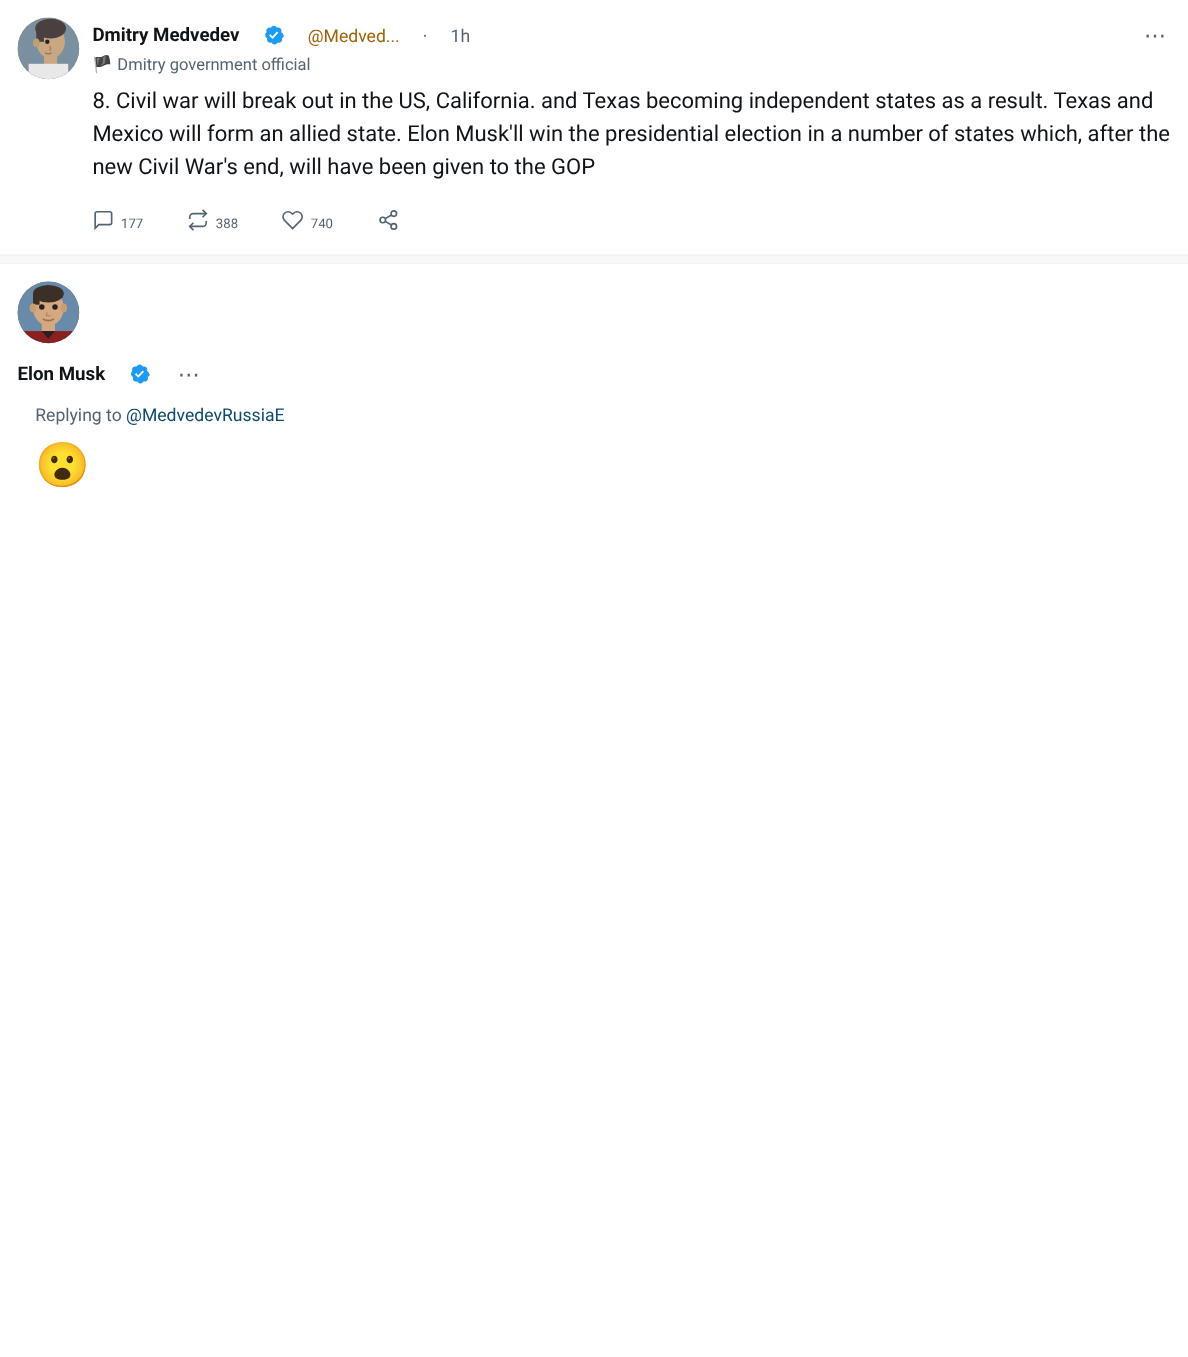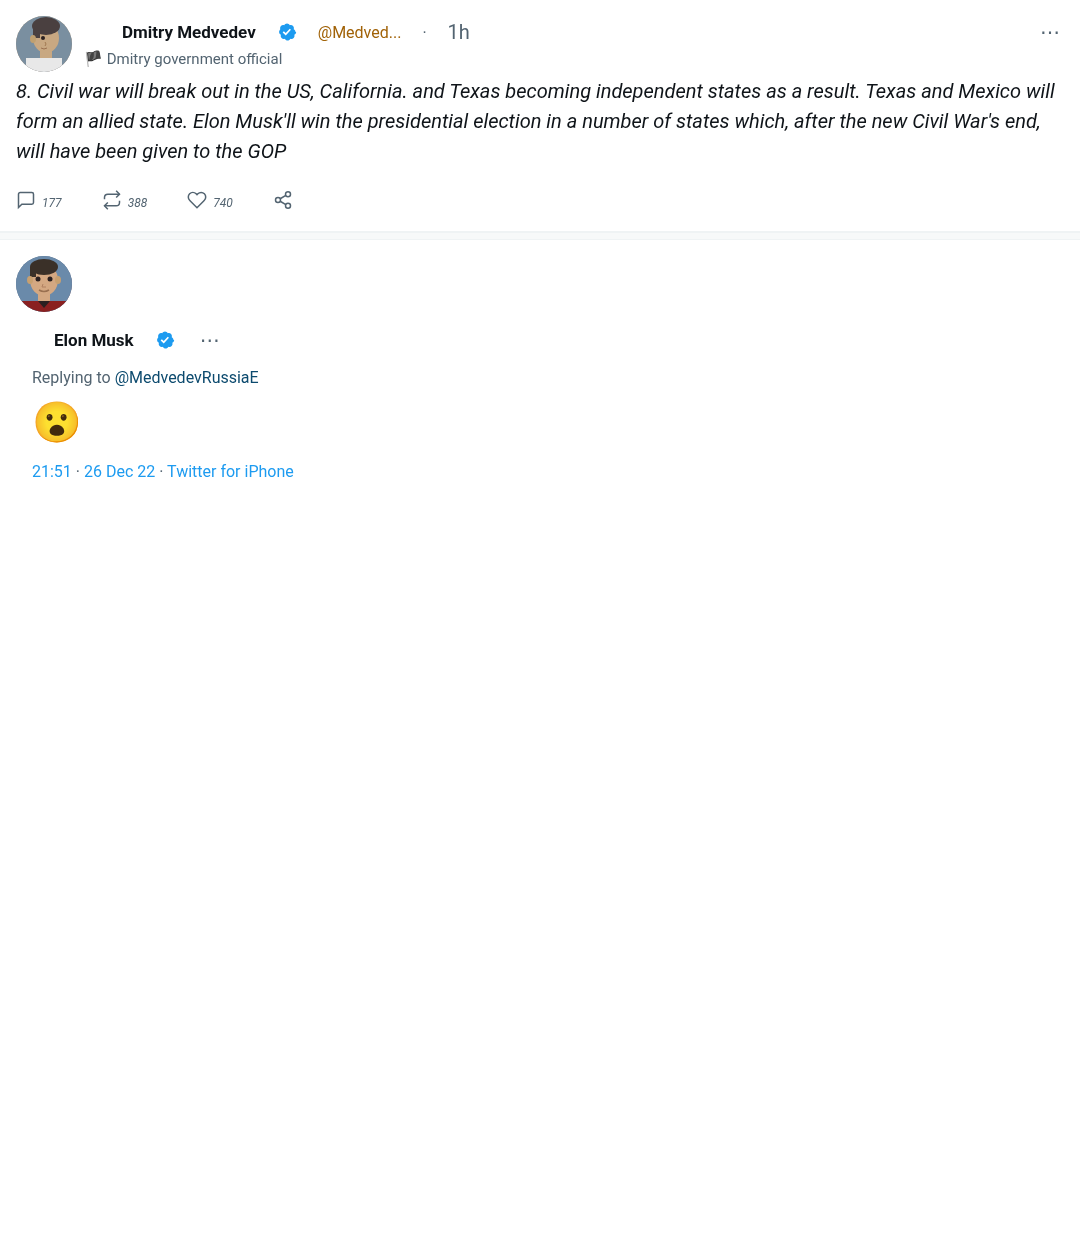--- a/index.html
+++ b/index.html
@@ -47,21 +47,20 @@
     }
 
     .tweet-info {
       flex: 1;
     }
     .name-row {
       display: flex;
       align-items: center;
       gap: 21px;
       flex-wrap: wrap;
-      margin-left: 38px;
     }
     .display-name {
       font-weight: 700;
       font-size: 17px;
       color: #0f1419;
     }
     .verified-badge {
       width: 20px;
       height: 20px;
       display: inline-flex;
@@ -75,40 +74,40 @@
     .handle {
       color: #a16207;
       font-size: 16px;
     }
     .dot-separator {
       color: #536471;
       font-size: 16px;
     }
     .timestamp {
       color: #536471;
-      font-size: 20px;
+      font-size: 16px;
     }
     .more-icon {
       margin-left: auto;
       color: #536471;
       font-size: 20px;
       cursor: pointer;
       padding: 4px;
     }
     .government-label {
       display: flex;
       align-items: center;
       gap: 4px;
       color: #536471;
       font-size: 15px;
       margin-top: 2px;
     }
     .tweet-body {
+      margin-left: 68px;
       margin-top: 4px;
-      font-style: italic;
     }
     .tweet-text {
       font-size: 20px;
       line-height: 1.5;
       color: #0f1419;
       margin-bottom: 16px;
     }
     .tweet-actions {
       display: flex;
       align-items: center;
@@ -303,20 +302,13 @@
       </div>
     </div>
   </div>
 
   <div class="reply-line">
     Replying to <span>@MedvedevRussiaE</span>
   </div>
 
   <div class="emoji-response">😮</div>
 
-  <div class="tweet2-footer">
-    <span>21:51</span>
-    · 
-    <span>26 Dec 22</span>
-    · 
-    <span>Twitter for iPhone</span>
-  </div>
 </div>
 
 </body></html>

